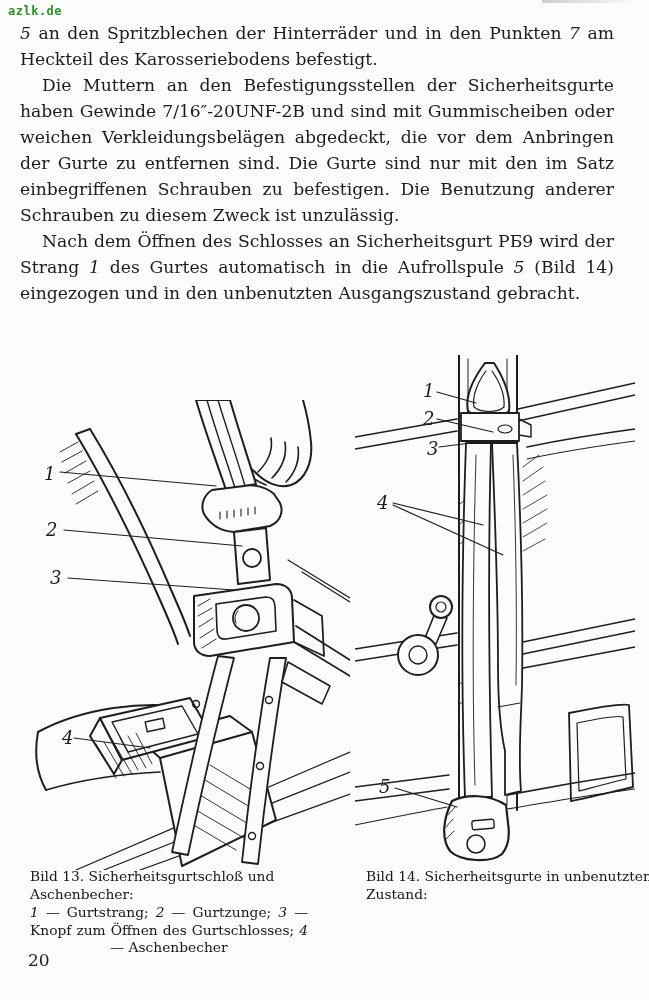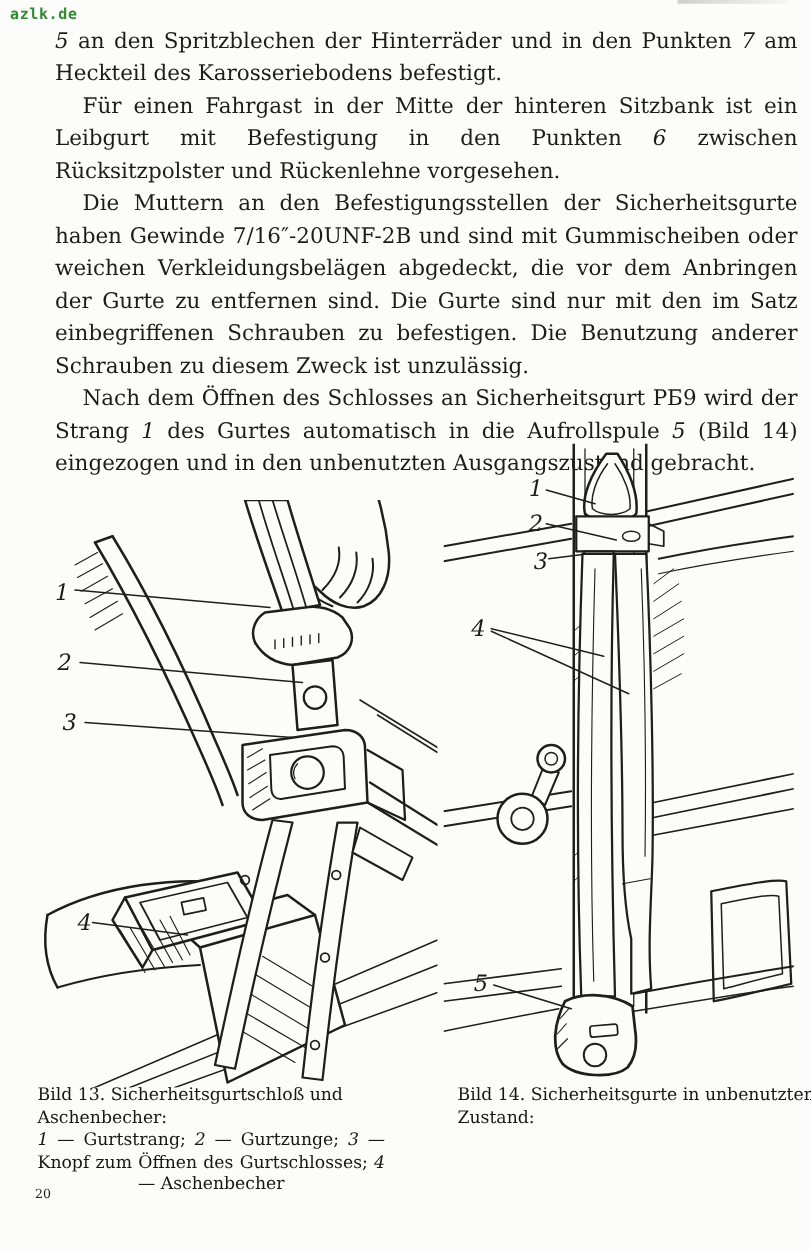--- a/index.html
+++ b/index.html
@@ -12,50 +12,49 @@
   .watermark{
     position:absolute;top:4px;left:8px;
     font-family:"DejaVu Sans Mono","Liberation Mono",monospace;
     font-size:12px;font-weight:bold;letter-spacing:.5px;color:#2e8b2e;
   }
   .edge-smudge{
     position:absolute;top:0;left:542px;width:88px;height:3px;
     background:linear-gradient(to right,rgba(90,90,90,.28),rgba(90,90,90,.04));
   }
   .body-text{
-    position:absolute;left:44px;top:20px;width:594px;
+    position:absolute;left:20px;top:20px;width:594px;
     font-size:17.2px;line-height:26px;text-align:justify;
   }
   .para{margin:0;}
   .para.indented{text-indent:22px;}
   .it{font-style:italic;}
   .fig{position:absolute;}
   .fig path,.fig circle,.fig rect,.fig ellipse{vector-effect:non-scaling-stroke;}
   .fig text{
     font-family:"DejaVu Serif","Liberation Serif",serif;
     font-style:italic;font-size:18px;fill:#1c1c1c;
   }
   .caption{
     position:absolute;font-size:13.8px;line-height:17.5px;color:#171717;
   }
   .caption .title-line{text-align:left;}
   .caption .legend{text-align:justify;text-align-last:center;margin-top:1px;}
-  .page-number{position:absolute;left:28px;top:950px;font-size:10px;}
+  .page-number{position:absolute;left:28px;top:950px;font-size:17px;}
 </style>
 </head>
 <body>
 
 <div class="page">
 
   <div class="watermark">azlk.de</div>
   <div class="edge-smudge"></div>
 
   <div class="body-text">
     <p class="para"><span class="it">5</span><span> an den Spritzblechen der Hinterräder und in den Punkten </span><span class="it">7</span><span> am Heckteil des Karosseriebodens befestigt.</span></p>
-    <p class="para indented"><span>Für einen Fahrgast in der Mitte der hinteren Sitzbank ist ein Leibgurt mit Befestigung in den Punkten </span><span class="it">6</span><span> zwischen Rücksitzpolster und Rückenlehne vorgesehen.</span></p>
     <p class="para indented"><span>Die Muttern an den Befestigungsstellen der Sicherheitsgurte haben Gewinde 7/16″-20UNF-2B und sind mit Gummischeiben oder weichen Verkleidungsbelägen abgedeckt, die vor dem Anbringen der Gurte zu entfernen sind. Die Gurte sind nur mit den im Satz einbegriffenen Schrauben zu befestigen. Die Benutzung anderer Schrauben zu diesem Zweck ist unzulässig.</span></p>
     <p class="para indented"><span>Nach dem Öffnen des Schlosses an Sicherheitsgurt РБ9 wird der Strang </span><span class="it">1</span><span> des Gurtes automatisch in die Aufrollspule </span><span class="it">5</span><span> (Bild 14) eingezogen und in den unbenutzten Ausgangszustand gebracht.</span></p>
   </div>
 
   <svg class="fig" style="left:20px;top:400px;" width="330" height="470" viewBox="0 0 330 470">
     <g stroke="#1e1e1e" fill="none" stroke-width="2" stroke-linecap="round" stroke-linejoin="round">
 
       <g>
         <path d="M56,34 C80,74 110,132 140,200 C148,218 154,232 158,244"></path>
         <path d="M70,29 C94,68 124,126 152,192 C160,210 166,224 170,236"></path>

